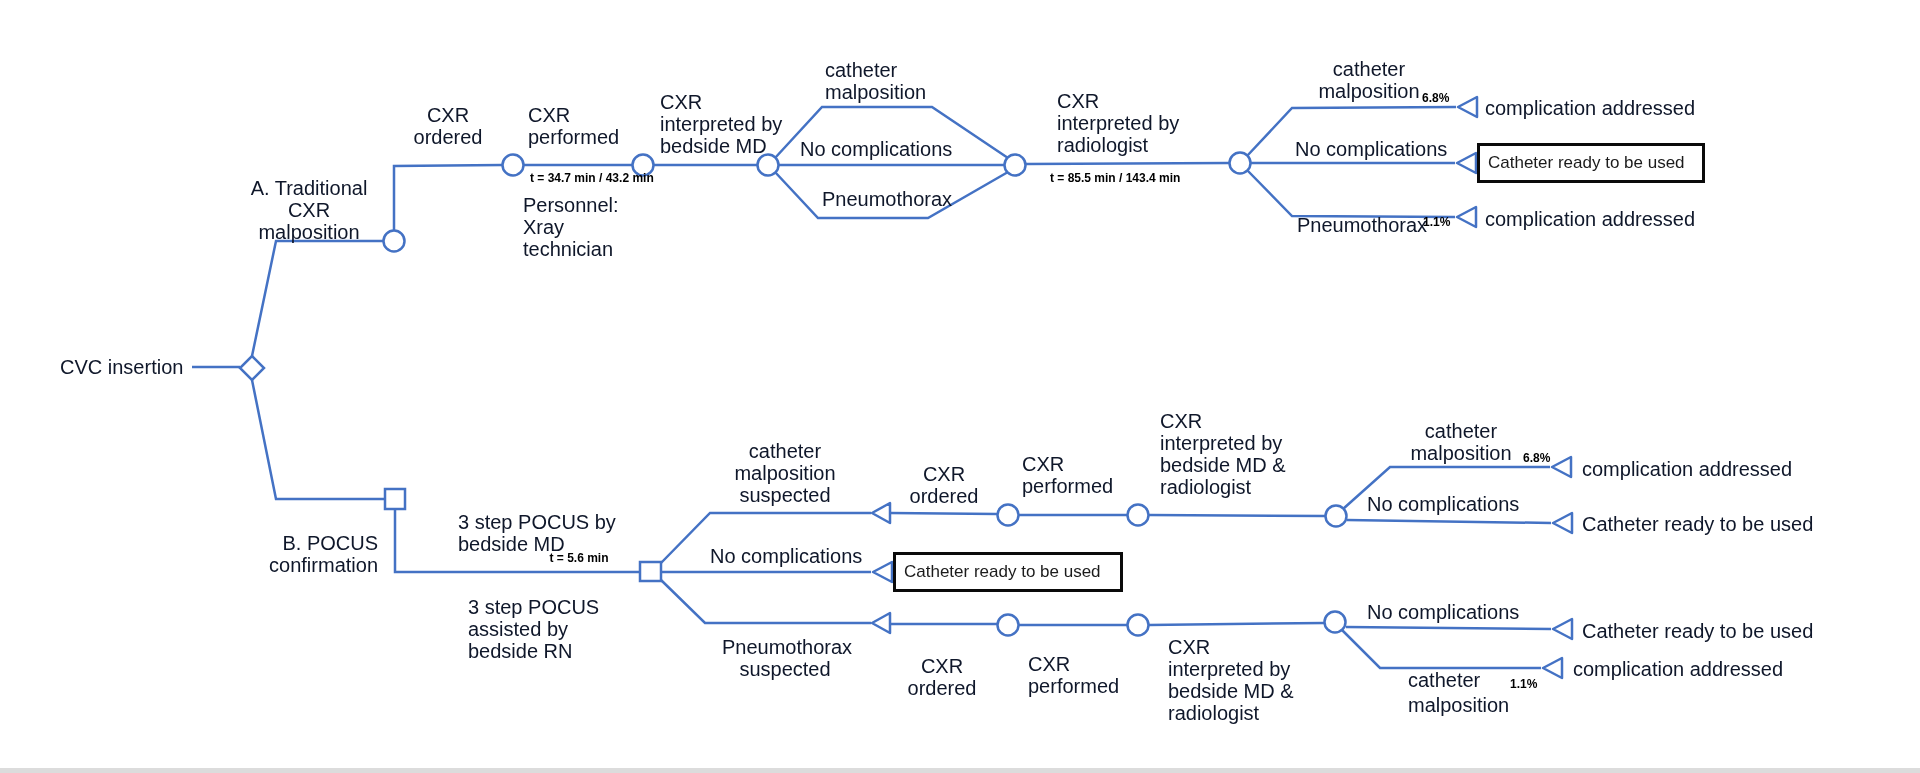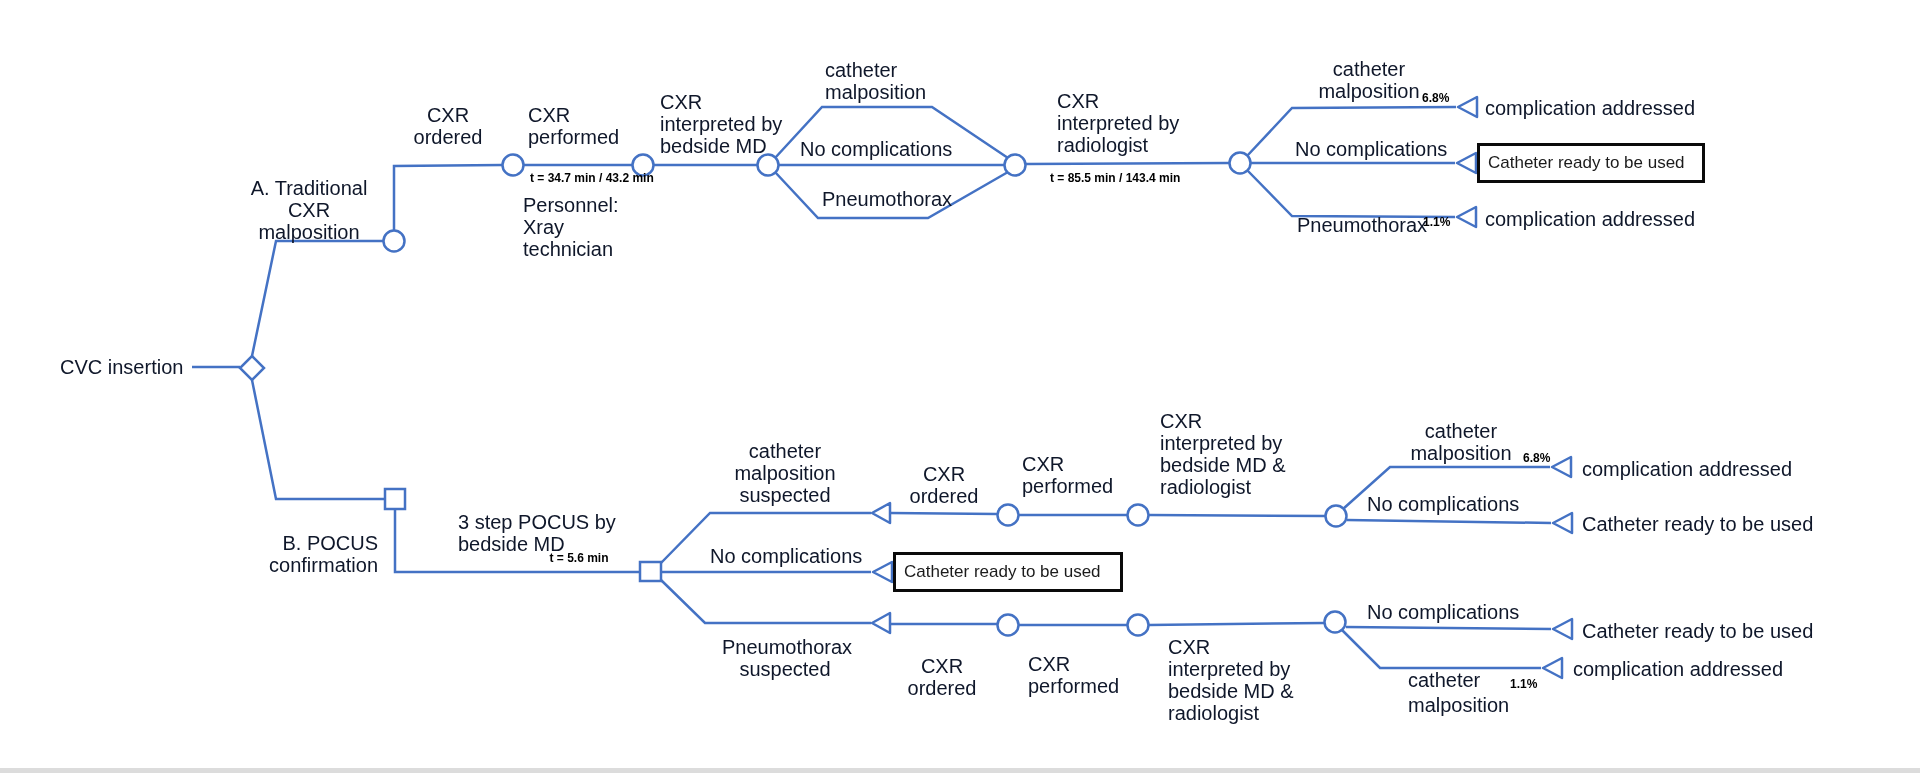--- a/index.html
+++ b/index.html
@@ -117,20 +117,23 @@
   <div class="endbox" style="left:1477px;top:143px;width:228px;height:40px;">Catheter ready to be used</div>
   <div class="lbl" style="left:1297px;top:214px;">Pneumothorax</div>
   <div class="sm" style="left:1423px;top:216px;">1.1%</div>
   <div class="lbl" style="left:1485px;top:208px;">complication addressed</div>
 
   <div class="lbl ctr" style="left:228px;top:532px;width:150px;text-align:right;">B. POCUS
 confirmation</div>
   <div class="lbl" style="left:458px;top:511px;">3 step POCUS by
 bedside MD</div>
   <div class="sm" style="left:548px;top:552px;width:62px;text-align:center;">t = 5.6 min</div>
+  <div class="lbl" style="left:468px;top:596px;">3 step POCUS
+assisted by
+bedside RN</div>
   <div class="lbl ctr" style="left:726px;top:440px;width:118px;">catheter
 malposition
 suspected</div>
   <div class="lbl ctr" style="left:894px;top:463px;width:100px;">CXR
 ordered</div>
   <div class="lbl" style="left:1022px;top:453px;">CXR
 performed</div>
   <div class="lbl" style="left:1160px;top:410px;">CXR
 interpreted by
 bedside MD &amp;

